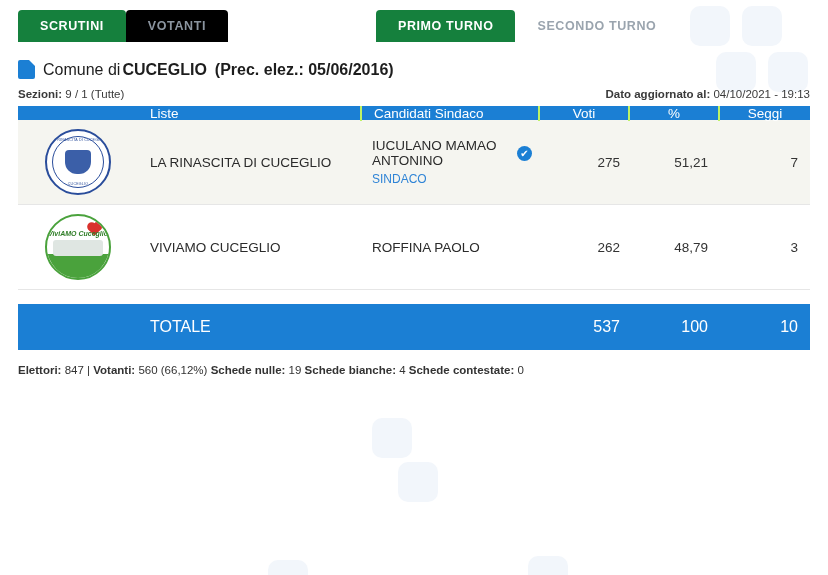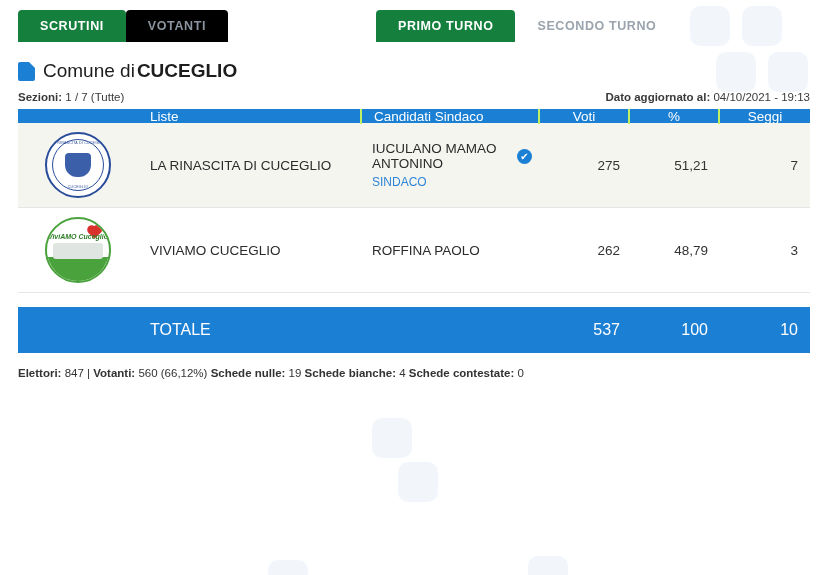--- a/index.html
+++ b/index.html
@@ -64,21 +64,21 @@
     background: transparent;
     color: #9aa4ae;
   }
 
   
   .title-row {
     display: flex;
     align-items: center;
     gap: 8px;
     margin: 18px 0 0 18px;
-    font-size: 19px;
+    font-size: 16px;
     color: #1d1d1d;
   }
   .doc-icon {
     width: 17px;
     height: 19px;
     background: #1b7fd4;
     border-radius: 2px;
     position: relative;
     flex: 0 0 auto;
   }
@@ -301,25 +301,26 @@
     <div class="tab-group right">
       <div class="tab active">PRIMO TURNO</div>
       <div class="tab plain">SECONDO TURNO</div>
     </div>
   </div>
 
   <div class="title-row">
     <span class="doc-icon"></span>
     <span class="title-main">Comune di </span>
     <span class="title-strong" style="margin-left:-6px;">CUCEGLIO</span>
+    <span class="title-paren">(Prec. elez.: 05/06/2016)</span>
   </div>
 
   <div class="subline">
     <div>
-      <b>Sezioni:</b><span> 1 / 7 (Tutte)</span>
+      <b>Sezioni:</b><span> 9 / 1 (Tutte)</span>
     </div>
     <div>
       <b>Dato aggiornato al:</b><span> 04/10/2021 - 19:13</span>
     </div>
   </div>
 
   <div class="table">
     <div class="thead">
       <div class="cell col-logo"></div>
       <div class="cell col-lista">Liste</div>

